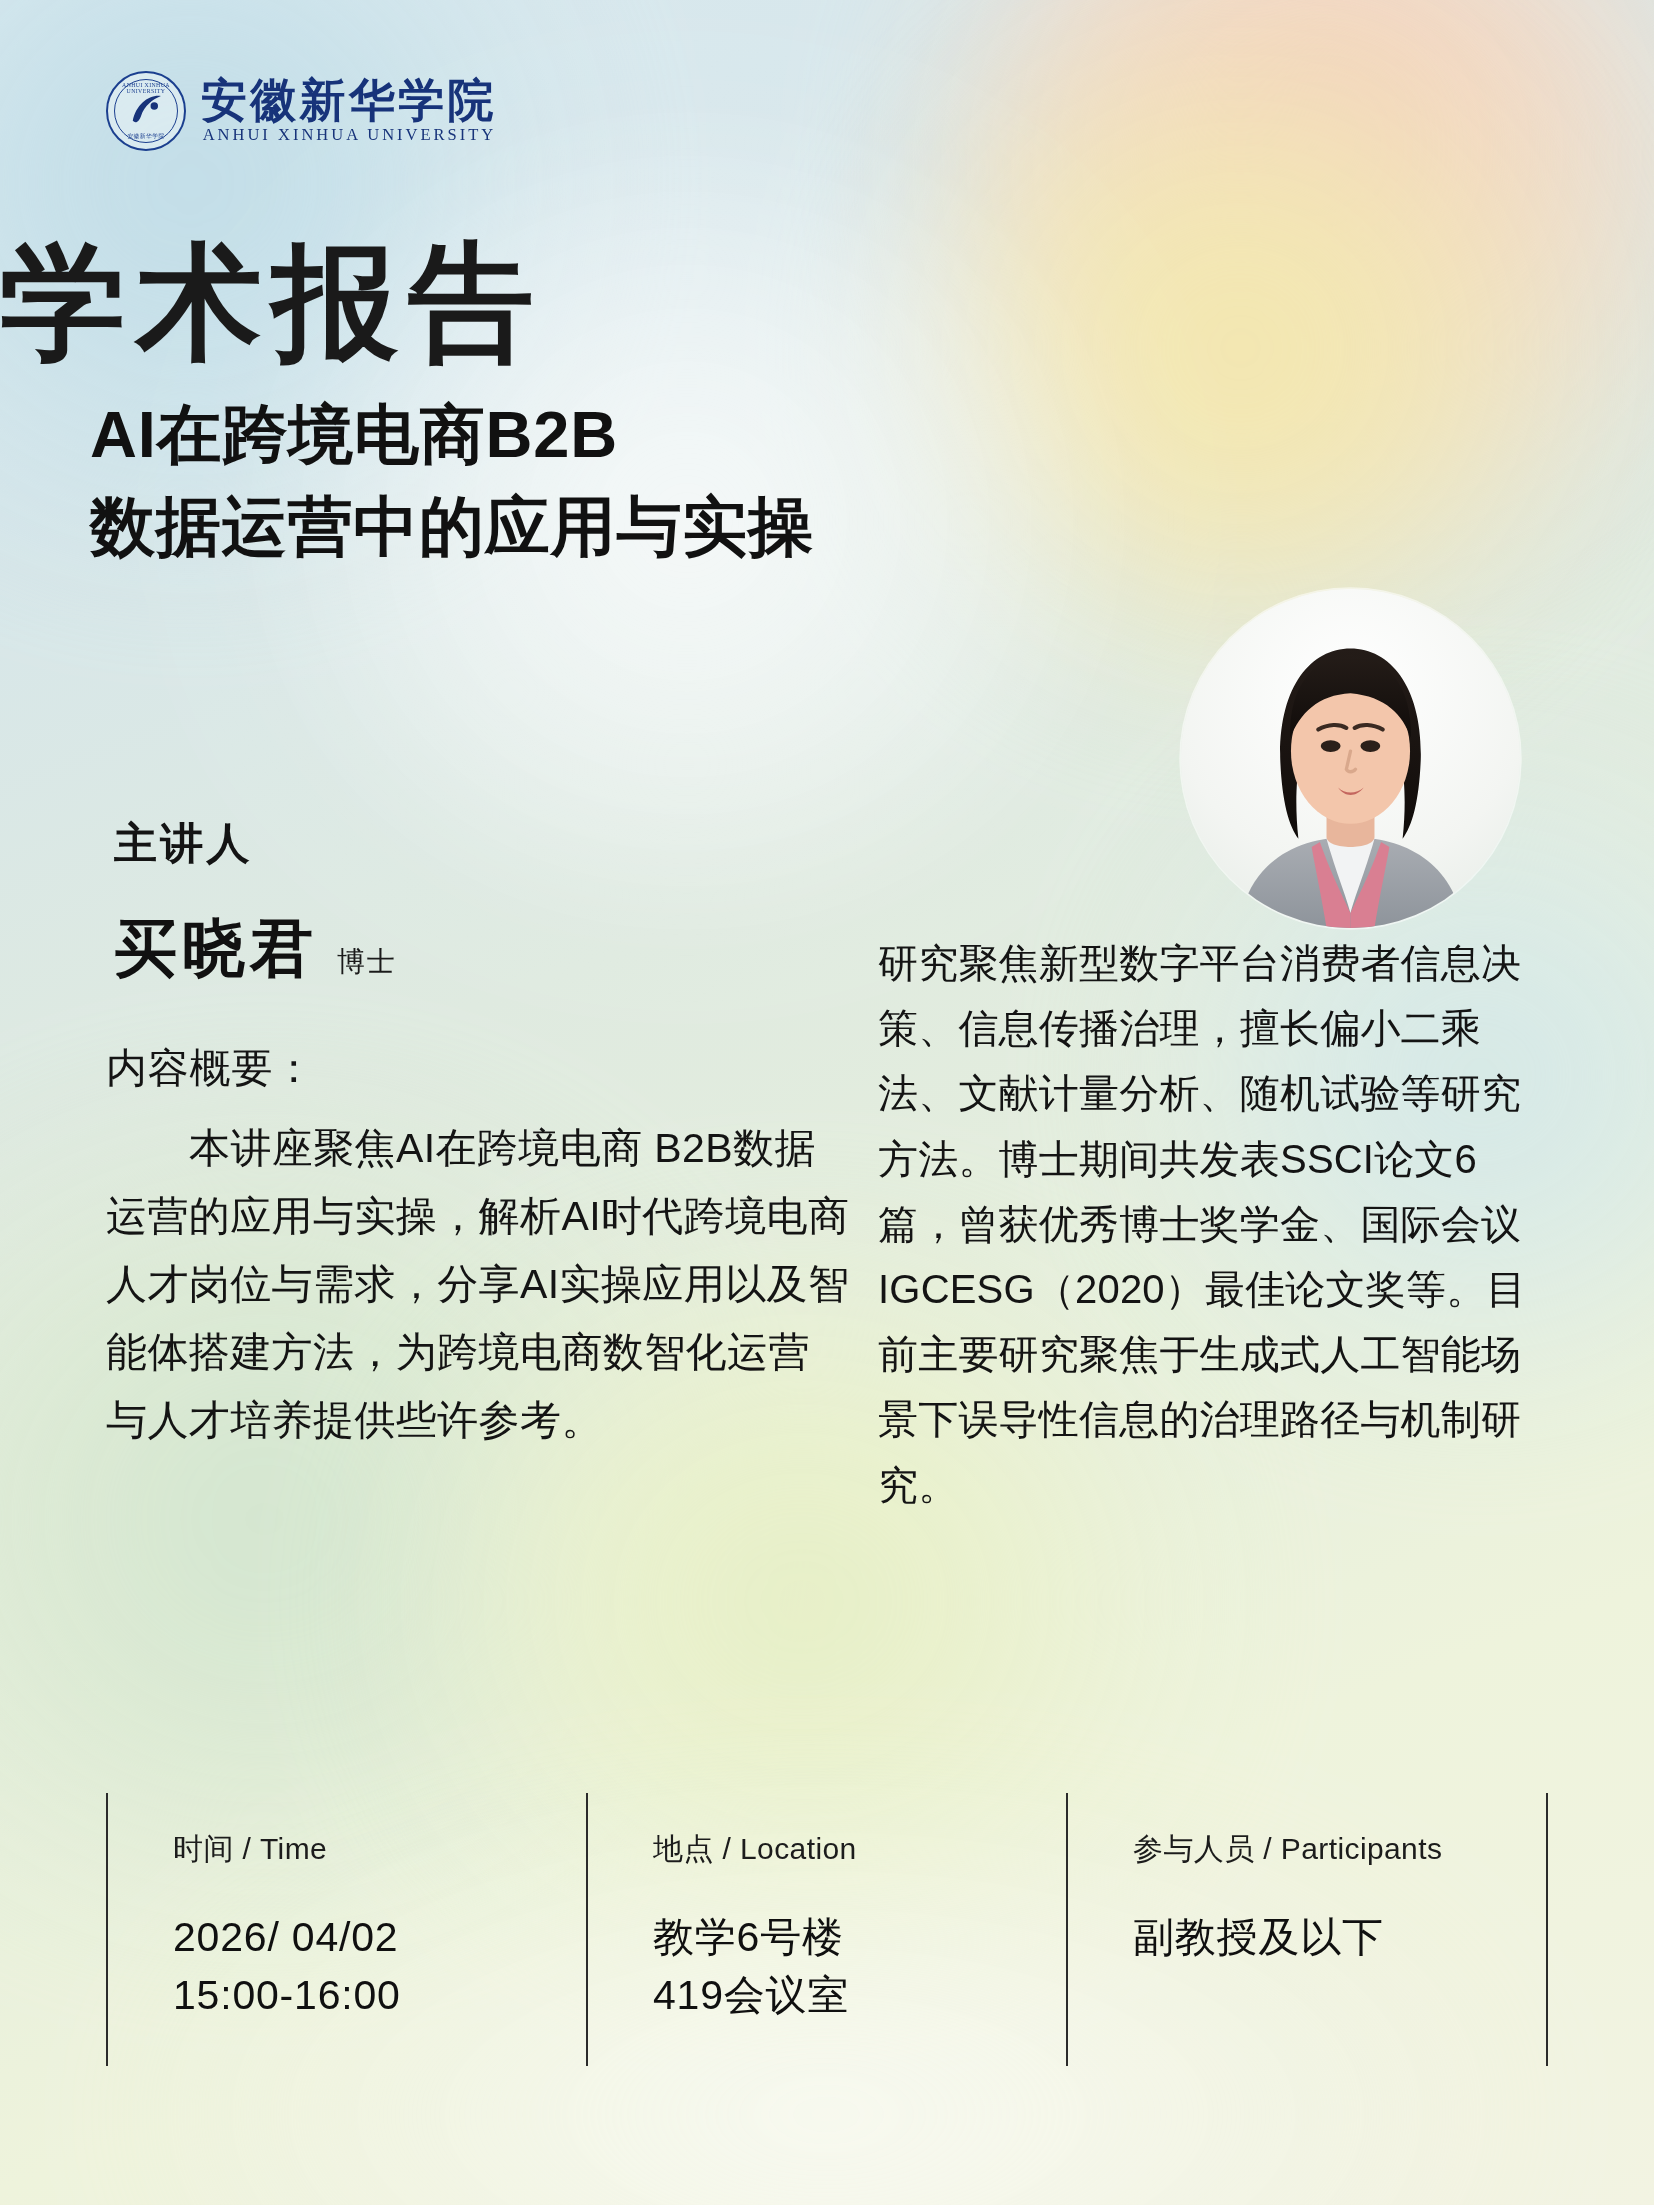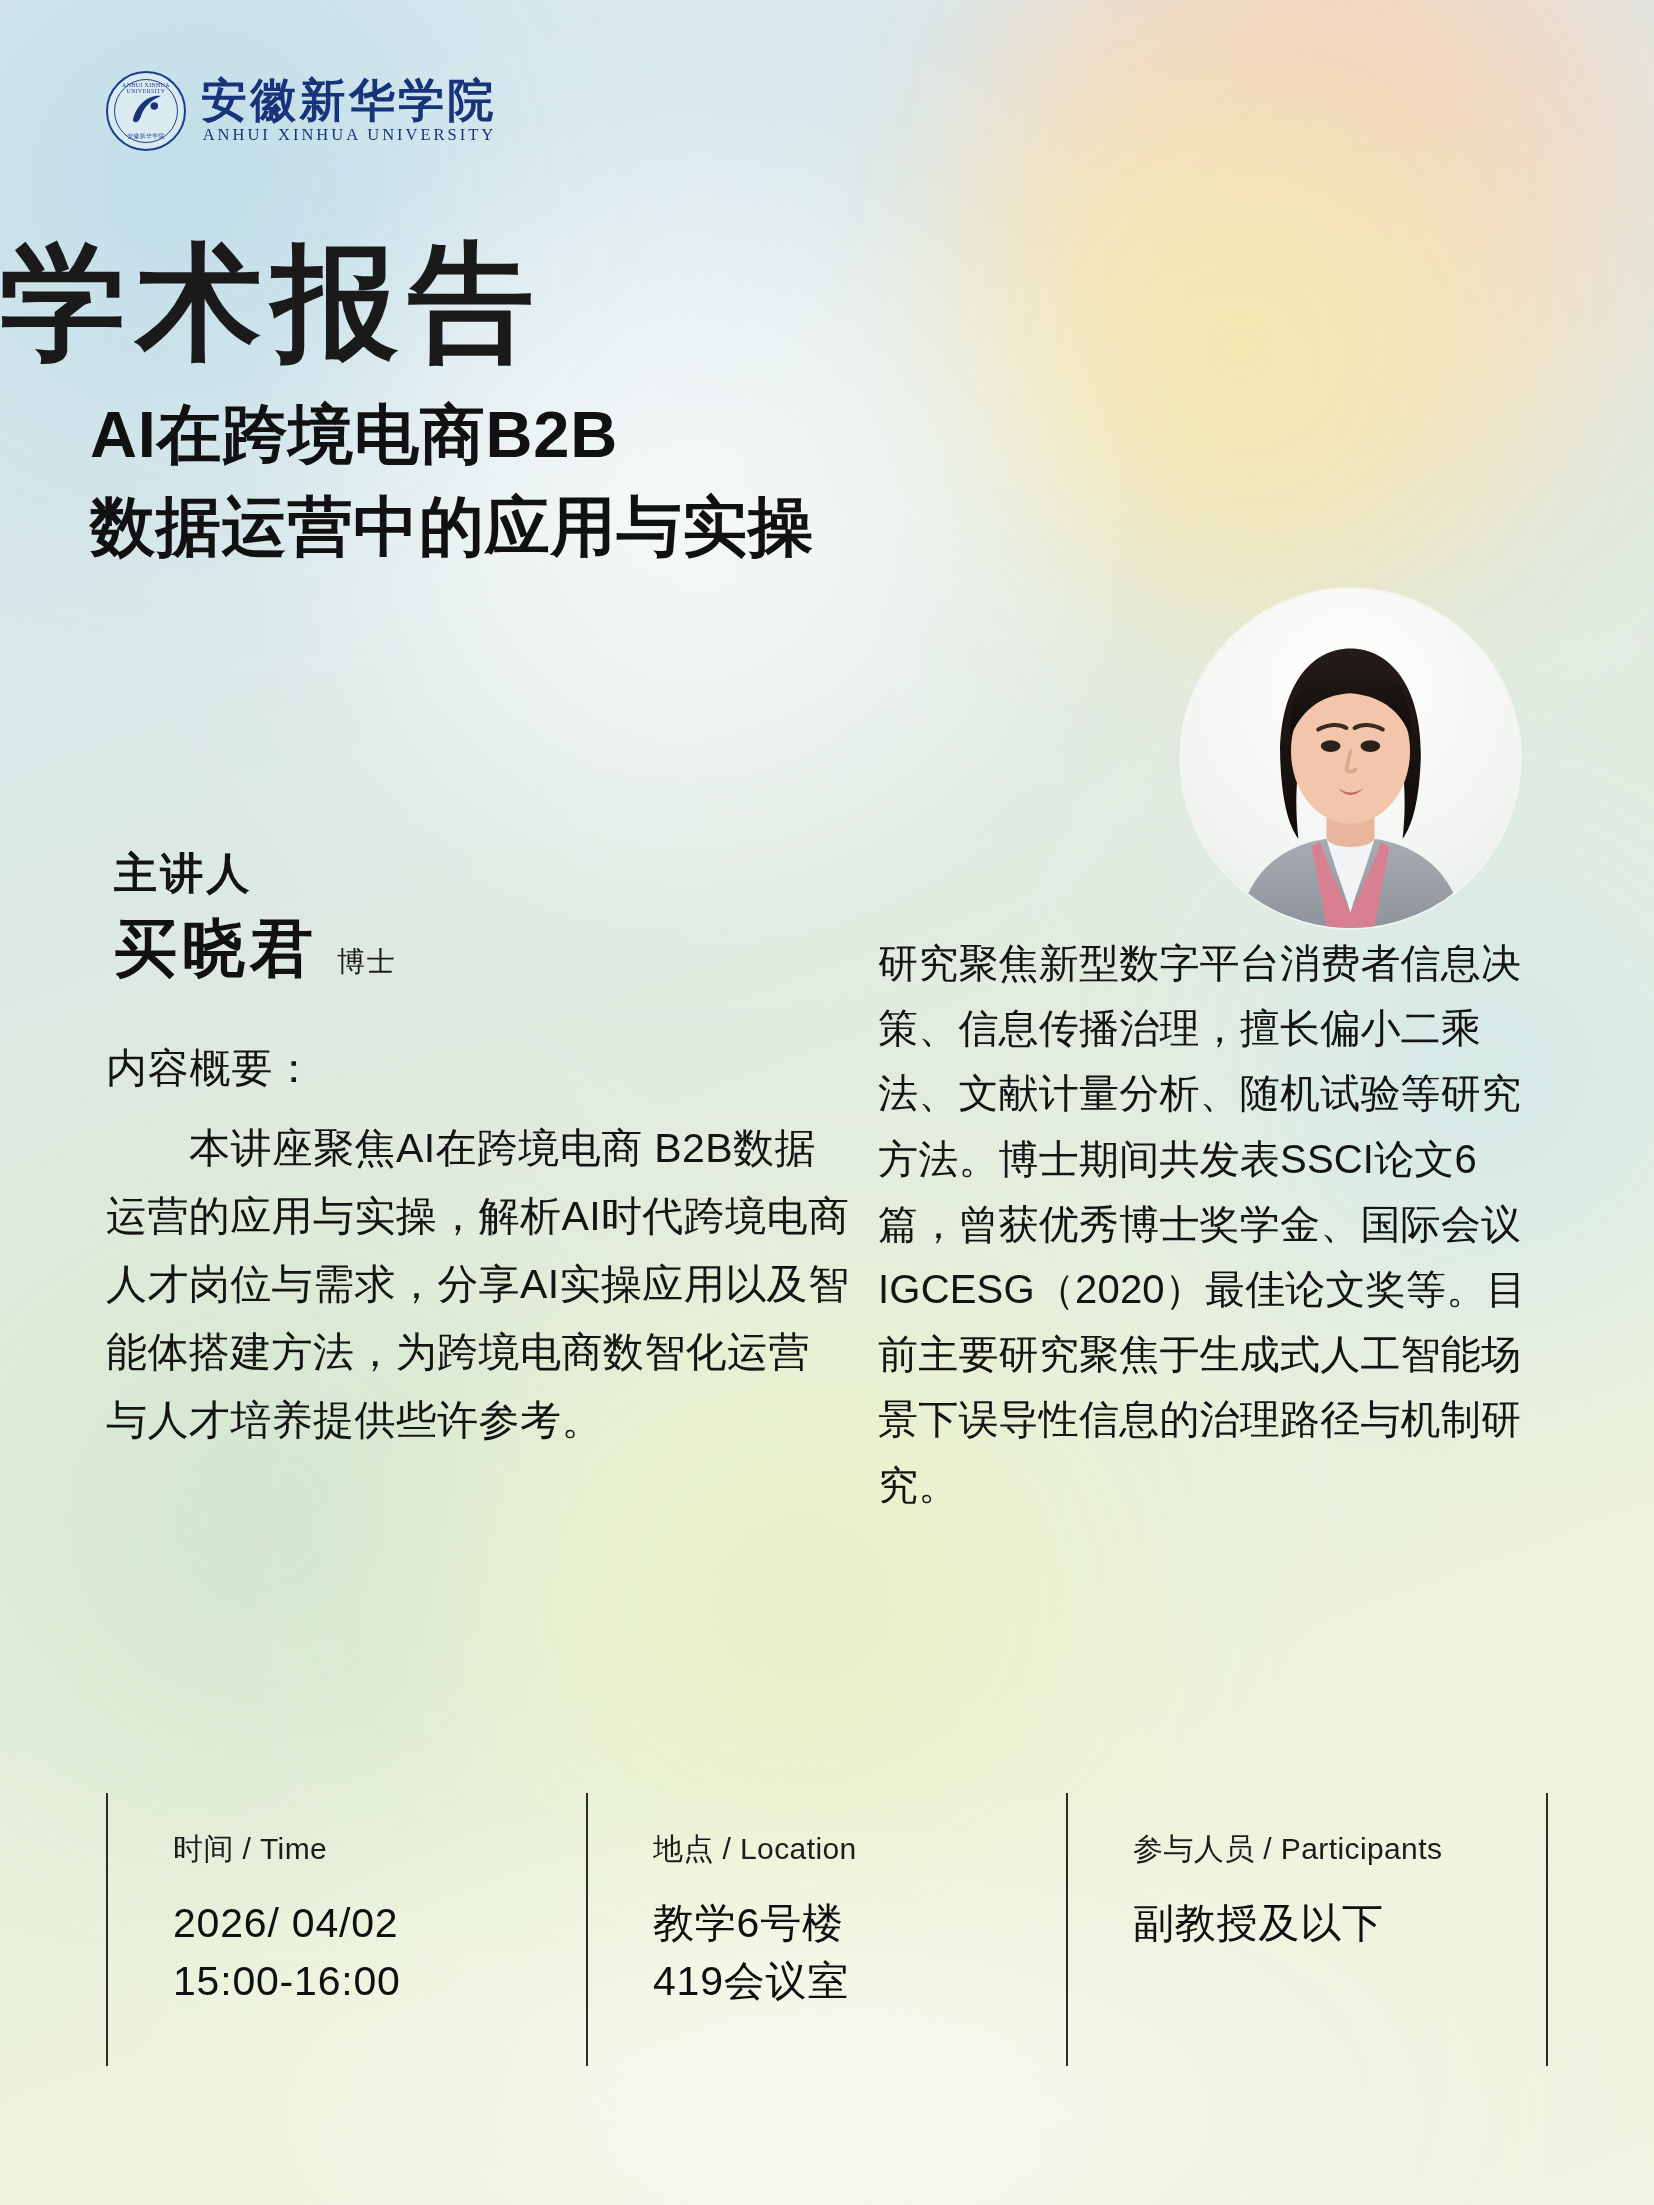--- a/index.html
+++ b/index.html
@@ -174,21 +174,20 @@
 
   
   .speaker-label {
     position: absolute;
     left: 114px;
     top: 815px;
     font-size: 43px;
     font-weight: bold;
     color: #141414;
     letter-spacing: 3.3px;
-    margin-top: 30px;
   }
   .speaker-row {
     position: absolute;
     left: 114px;
     top: 918px;
     display: flex;
     align-items: flex-end;
     gap: 19px;
   }
   .speaker-name {
@@ -272,21 +271,21 @@
   }
   .f-label {
     font-size: 30px;
     color: #1c1c1c;
     margin-top: 36px;
     letter-spacing: 0.4px;
   }
   .f-value {
     font-size: 41px;
     color: #101010;
-    margin-top: 24px;
+    margin-top: 38px;
     line-height: 1.42;
     letter-spacing: 0.8px;
   }
   .f-value .line2 { display: block; }
 </style>
 </head>
 <body>
 
 <div class="poster">
 

